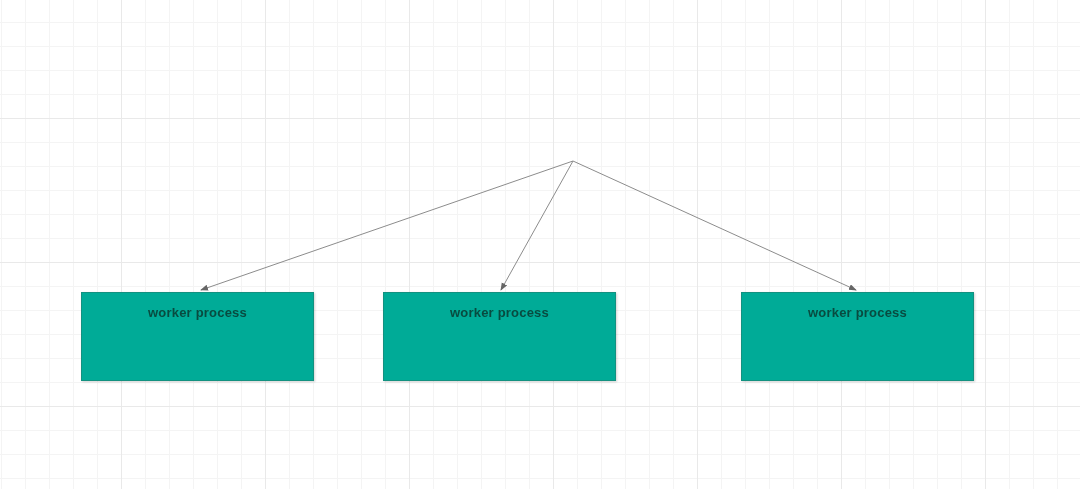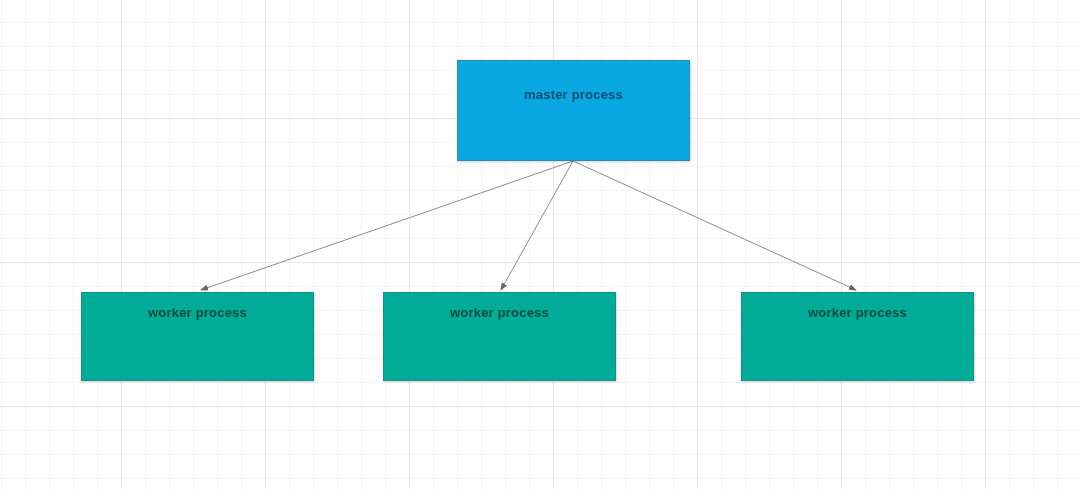--- a/index.html
+++ b/index.html
@@ -69,23 +69,20 @@
     <defs>
       <marker id="arrow" markerWidth="9" markerHeight="7" refX="7" refY="3" orient="auto" markerUnits="userSpaceOnUse">
         <path class="arrowhead" d="M0,0 L8,3 L0,6 Z"></path>
       </marker>
     </defs>
     <line x1="573" y1="161" x2="201" y2="290" marker-end="url(#arrow)"></line>
     <line x1="573" y1="161" x2="501" y2="290" marker-end="url(#arrow)"></line>
     <line x1="573" y1="161" x2="856" y2="290" marker-end="url(#arrow)"></line>
   </svg>
 
-  <div class="node node-master" style="background-color: rgb(9, 168, 226); border-color: rgb(45, 137, 174); color: rgb(13, 77, 110);">
-    <span class="node-label">master process</span>
-  </div>
 
   <div class="node node-worker-1" style="background-color: rgb(0, 171, 151); border-color: rgb(19, 145, 128); color: rgb(8, 75, 64);">
     <span class="node-label">worker process</span>
   </div>
 
   <div class="node node-worker-2" style="background-color: rgb(0, 171, 151); border-color: rgb(19, 145, 128); color: rgb(8, 75, 64);">
     <span class="node-label">worker process</span>
   </div>
 
   <div class="node node-worker-3" style="background-color: rgb(0, 171, 151); border-color: rgb(19, 145, 128); color: rgb(8, 75, 64);">

